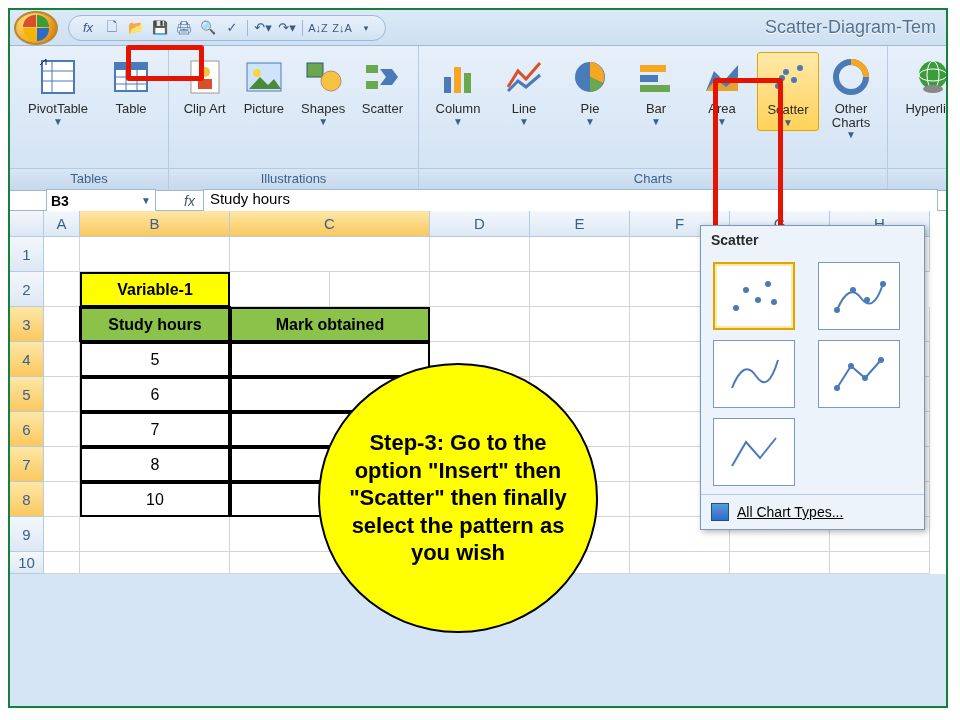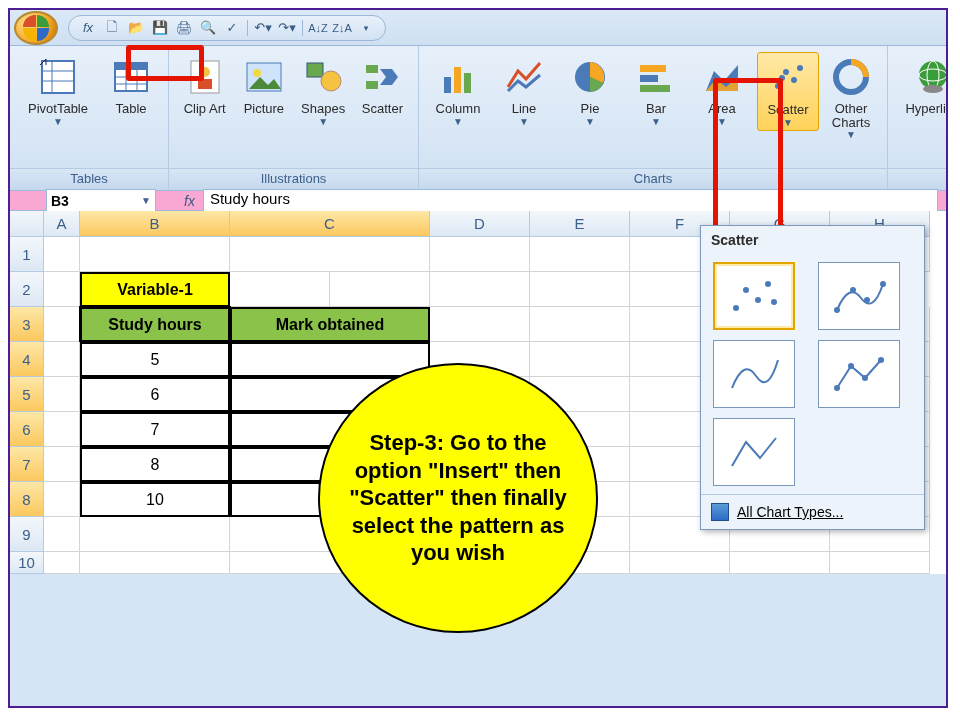--- a/index.html
+++ b/index.html
@@ -1,17 +1,17 @@
 <!DOCTYPE html>
 <html><head>
 <meta charset="utf-8">
 <style>
 * { box-sizing: border-box; margin: 0; padding: 0; }
 body { font-family: "Segoe UI", Tahoma, sans-serif; font-size: 12px; background: #fff; overflow: hidden; width: 960px; height: 720px; position: relative; }
-.frame { border: 2px solid #4c1d95; width: 940px; height: 700px; margin: 8px; position: relative; background: #d6e5f5; overflow: hidden; }
+.frame { border: 2px solid #15803d; width: 940px; height: 700px; margin: 8px; position: relative; background: #d6e5f5; overflow: hidden; }
 
 
 .titlebar { background: linear-gradient(#dbe9f7,#cfe0f2); height: 36px; display: flex; align-items: center; border-bottom: 1px solid #9db8d8; }
 .office-btn { width: 44px; height: 34px; margin-left: 4px; background: radial-gradient(circle at 30% 30%, #ffe08a, #f5a623 60%, #c46b00); border-radius: 50%; border: 2px solid #b58a30; display:flex; align-items:center; justify-content:center; }
 .office-btn-inner { width:26px; height:26px; border-radius:50%; display:grid; grid-template-columns:1fr 1fr; grid-template-rows:1fr 1fr; gap:1px; }
 .office-btn-inner span:nth-child(1){background:#d94f2a;border-top-left-radius:13px;}
 .office-btn-inner span:nth-child(2){background:#3b9c3b;border-top-right-radius:13px;}
 .office-btn-inner span:nth-child(3){background:#f5b400;border-bottom-left-radius:13px;}
 .office-btn-inner span:nth-child(4){background:#2e6bc7;border-bottom-right-radius:13px;}
 .qat { display: flex; align-items: center; gap: 6px; margin-left: 10px; padding: 2px 10px; border: 1px solid #9db8d8; border-radius: 14px; background: linear-gradient(#e8f1fb,#d2e2f3); height: 26px; }
@@ -30,21 +30,21 @@
 .group { border-right: 1px solid #b5cbe3; display: flex; flex-direction: column; }
 .group-items { flex: 1; display: flex; align-items: flex-start; padding: 6px 8px 0 8px; gap: 4px; }
 .group-label { text-align: center; font-size: 13px; color: #3c608c; padding: 2px 0 4px 0; background: linear-gradient(#d8e6f5,#c5d8ed); border-top: 1px solid #b5cbe3; }
 .ritem { display: flex; flex-direction: column; align-items: center; width: 62px; padding: 2px; cursor: default; }
 .ritem .ricon { width: 42px; height: 46px; display:flex; align-items:center; justify-content:center; font-size: 32px; }
 .ritem .rlabel { font-size: 13px; color: #2b2b2b; text-align: center; line-height: 1.05; margin-top: 2px; }
 .ritem .dd { font-size: 10px; color: #3c608c; }
 .ritem.highlighted { background: linear-gradient(#ffe9a8,#ffd259); border: 1px solid #e0a500; border-radius: 3px; }
 
 
-.fbar { height: 20px; background: #f9a8d4; display:flex; align-items:center; border-bottom:1px solid #9db8d8; }
+.fbar { height: 20px; background: #ffffff; display:flex; align-items:center; border-bottom:1px solid #9db8d8; }
 .namebox { width: 110px; background: #fff; border: 1px solid #9db8d8; margin: 0 0 0 36px; height: 24px; display:flex; align-items:center; padding: 0 4px; font-size: 14px; font-weight: bold; }
 .namebox .dd { margin-left: auto; font-size: 10px; color: #3c608c; }
 .fx-lbl { margin: 0 8px 0 28px; font-style: italic; color:#3a5b82; font-size:14px; }
 .formula-input { flex:1; background:#fff; border:1px solid #9db8d8; height:24px; padding:0 6px; font-size:15px; margin-right:8px; }
 
 
 .sheet { background:#fff; position: relative; }
 .hdrrow { display:flex; height:26px; }
 .corner { width:34px; background:linear-gradient(#f3f7fb,#dde8f4); border-right:1px solid #b5cbe3; border-bottom:1px solid #b5cbe3; }
 .colhdr { background:linear-gradient(#f3f7fb,#dde8f4); border-right:1px solid #b5cbe3; border-bottom:1px solid #b5cbe3; display:flex; align-items:center; justify-content:center; color:#3c608c; font-size:15px; }
@@ -98,20 +98,21 @@
       <span class="qi">🔍</span>
       <span class="qi">✓</span>
       <span class="sep"></span>
       <span class="qi">↶▾</span>
       <span class="qi">↷▾</span>
       <span class="sep"></span>
       <span class="qi" style="font-size:11px;">A↓Z</span>
       <span class="qi" style="font-size:11px;">Z↓A</span>
       <span class="qi" style="font-size:9px;">▾</span>
     </div>
+    <div class="app-title">Scatter-Diagram-Tem</div>
   </div>
 
   <div class="highlight-red" style="left:116px; top:35px; width:78px; height:36px;"></div>
 
   <div class="ribbon">
 
     <div class="group" style="width:173px;gap:13px;">
       <div class="group-items">
         <div class="ritem" style="width:80px;">
           <div class="ricon">

